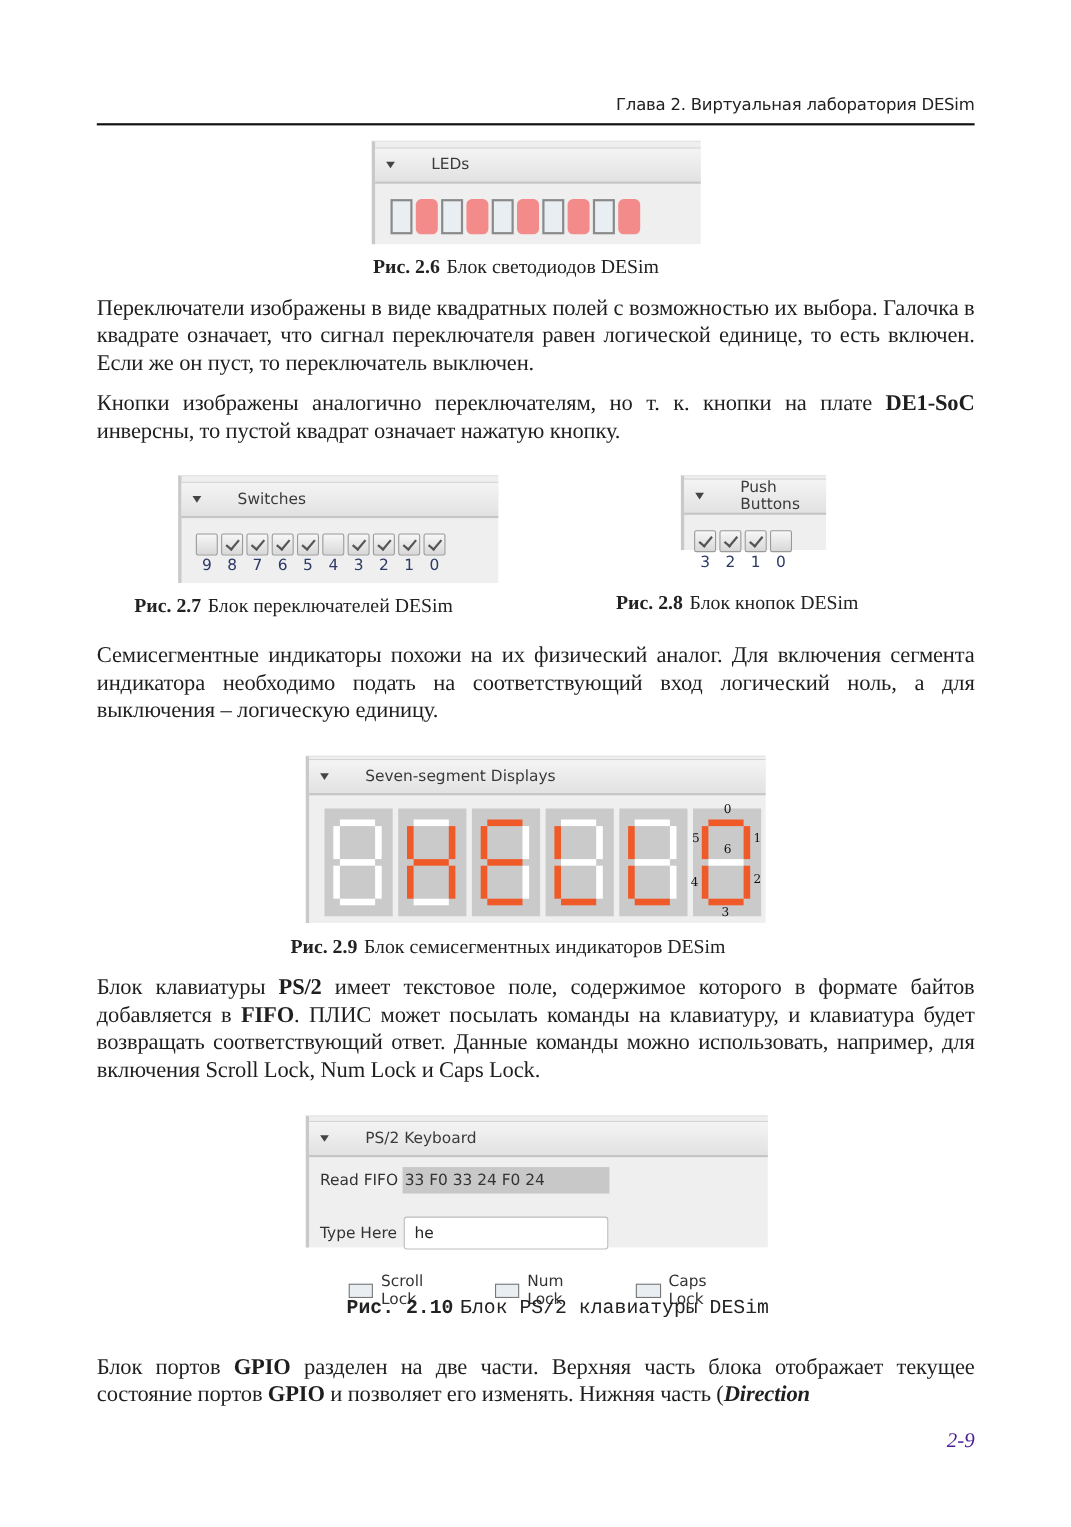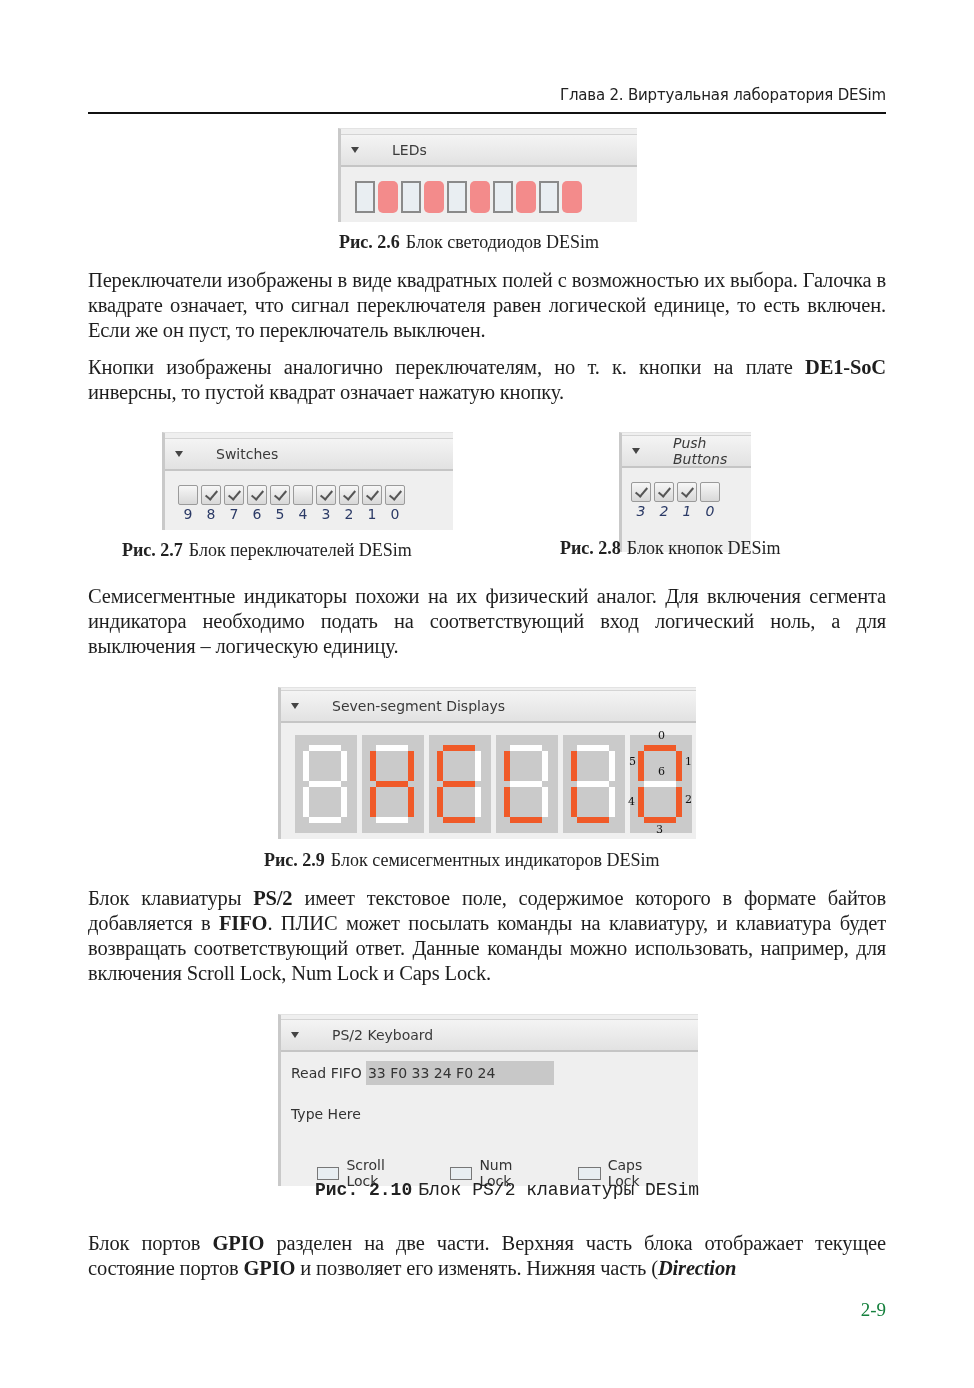--- a/index.html
+++ b/index.html
@@ -6,21 +6,21 @@
   body { width: 974px; height: 1388px; position: relative; overflow: hidden;
          font-family: "Liberation Serif", "DejaVu Serif", serif; color: #1a1a1a; }
   .running-head { position: absolute; left: 88px; right: 88px; top: 86px; text-align: right;
          font-family: "DejaVu Sans", "Liberation Sans", sans-serif; font-size: 15px; color: #222; letter-spacing: -0.2px; }
   .head-rule { position: absolute; left: 88px; width: 798px; top: 112px; height: 2px; background: #111; }
   .para { position: absolute; left: 88px; width: 798px; font-size: 20.5px; line-height: 25px; text-align: justify;
           color: #1e1e1e; letter-spacing: -0.15px; }
   .para b { font-weight: bold; }
   .caption { position: absolute; font-size: 18px; color: #222; white-space: nowrap; }
   .caption b { font-weight: bold; margin-right: 6px; }
-  .pagenum { position: absolute; right: 88px; top: 1299px; font-size: 19px; color: #15803d; }
+  .pagenum { position: absolute; right: 88px; top: 1299px; font-size: 19px; color: #4c1d95; font-style: italic; }
 
   
   .panel { position: absolute; background: #efefef; border-left: 3px solid #c9c9c9; border-top: 1px solid #e3e3e3;
            font-family: "DejaVu Sans", "Liberation Sans", sans-serif; box-sizing: border-box; }
   .panel-header { height: 30px; margin-top: 5px; background: linear-gradient(#f4f4f4, #e2e2e2);
            border-top: 1px solid #d4d4d4; border-bottom: 2px solid #c5c5c5; display: flex; align-items: center;
            font-size: 14px; color: #3a3a3a; gap: 23px; }
   .tri { width: 0; height: 0; border-left: 4px solid transparent; border-right: 4px solid transparent;
          border-top: 6px solid #444; margin: 0 10px 0 10px; }
   .leds { display: flex; gap: 3px; padding: 14px 0 0 14px; }
@@ -118,21 +118,21 @@
       <div class="num">3</div>
       <div class="num">2</div>
       <div class="num">1</div>
       <div class="num">0</div>
     </div>
 </div>
 <div class="caption" style="left:122px; top:540px;">
   <b>Рис. 2.7</b><span>Блок переключателей DESim</span>
 </div>
 
-<div class="panel" style="left:619px; top:432px; width:132px; height:120px;font-style:italic;">
+<div class="panel" style="left:619px; top:432px; width:132px; height:68px;">
   <div class="panel-header" style="margin-top:2px;">
     <span class="tri"></span>
     <span>Push Buttons</span>
   </div>
   <div class="cb-row" id="button-boxes" style="padding-left:9px;">
       <div class="cb checked"></div>
       <div class="cb checked"></div>
       <div class="cb checked"></div>
       <div class="cb"></div>
     </div>
@@ -219,31 +219,32 @@
     </div>
 </div>
 <div class="caption" style="left:264px; top:850px;">
   <b>Рис. 2.9</b><span>Блок семисегментных индикаторов DESim</span>
 </div>
 
 <div class="para" style="top:886px;">
   <span>Блок клавиатуры </span><b>PS/2</b><span> имеет текстовое поле, содержимое которого в формате байтов добавляется в </span><b>FIFO</b><span>. ПЛИС может посылать команды на клавиатуру, и клавиатура будет возвращать соответствующий ответ. Данные команды можно использовать, например, для включения Scroll Lock, Num Lock и Caps Lock.</span>
 </div>
 
-<div class="panel" style="left:278px; top:1014px; width:420px; height:172px;">
+<div class="panel" style="left:278px; top:1014px; width:420px; height:120px;">
   <div class="panel-header" style="margin-top:4px;">
     <span class="tri"></span>
     <span>PS/2 Keyboard</span>
   </div>
   <div class="kb-row" style="top:46px;">
     <span>Read FIFO</span>
     <div class="fifo">33 F0 33 24 F0 24</div>
   </div>
   <div class="kb-row" style="top:91px;">
     <span>Type Here</span>
+    <input class="typein" type="text" value="he" style="">
   </div>
   <div class="kb-row" id="lock-row" style="top:142px; left:26px;">
       <div class="lock">
         <span class="lock-box"></span>
         <span>Scroll Lock</span>
       </div>
       <div class="lock">
         <span class="lock-box"></span>
         <span>Num Lock</span>
       </div>

